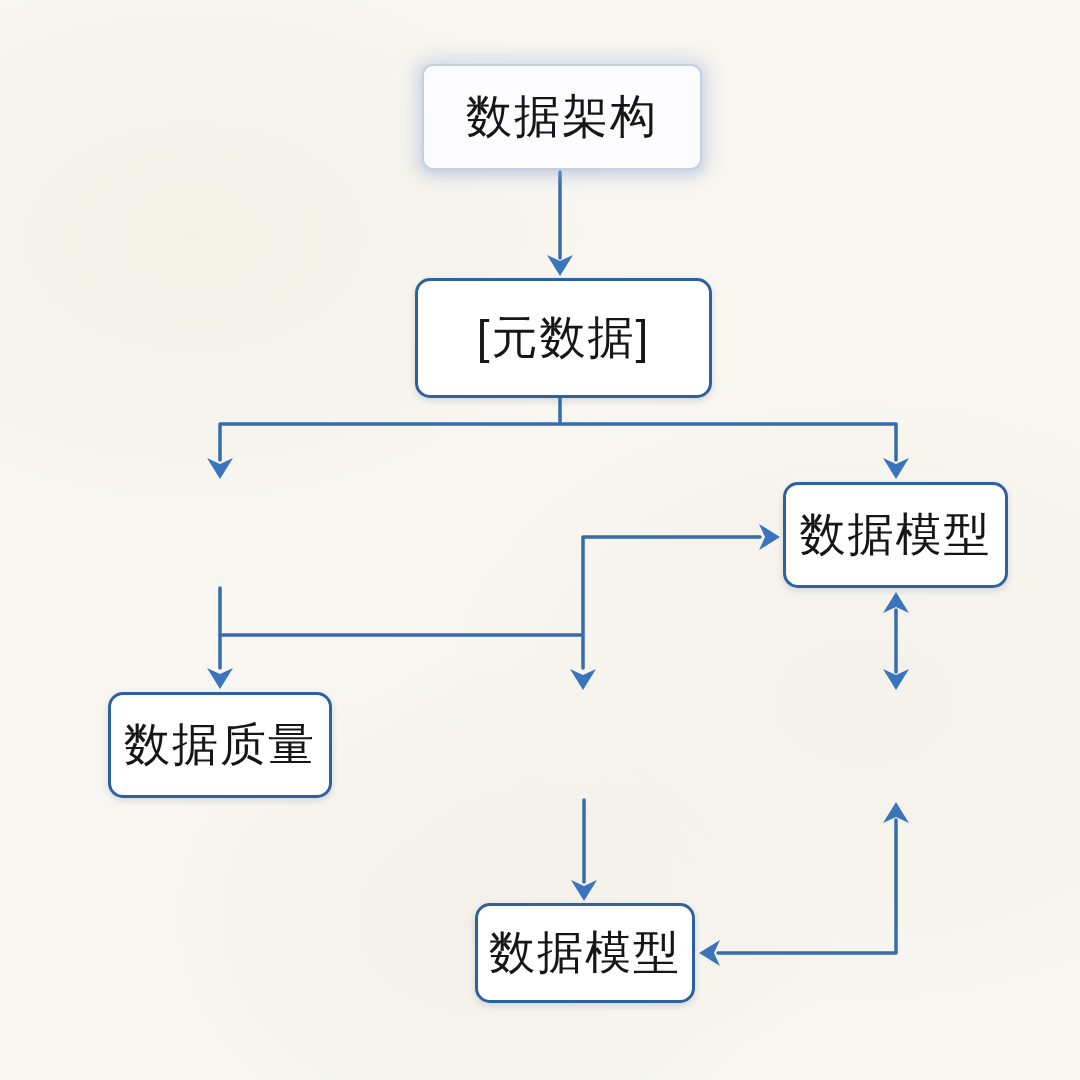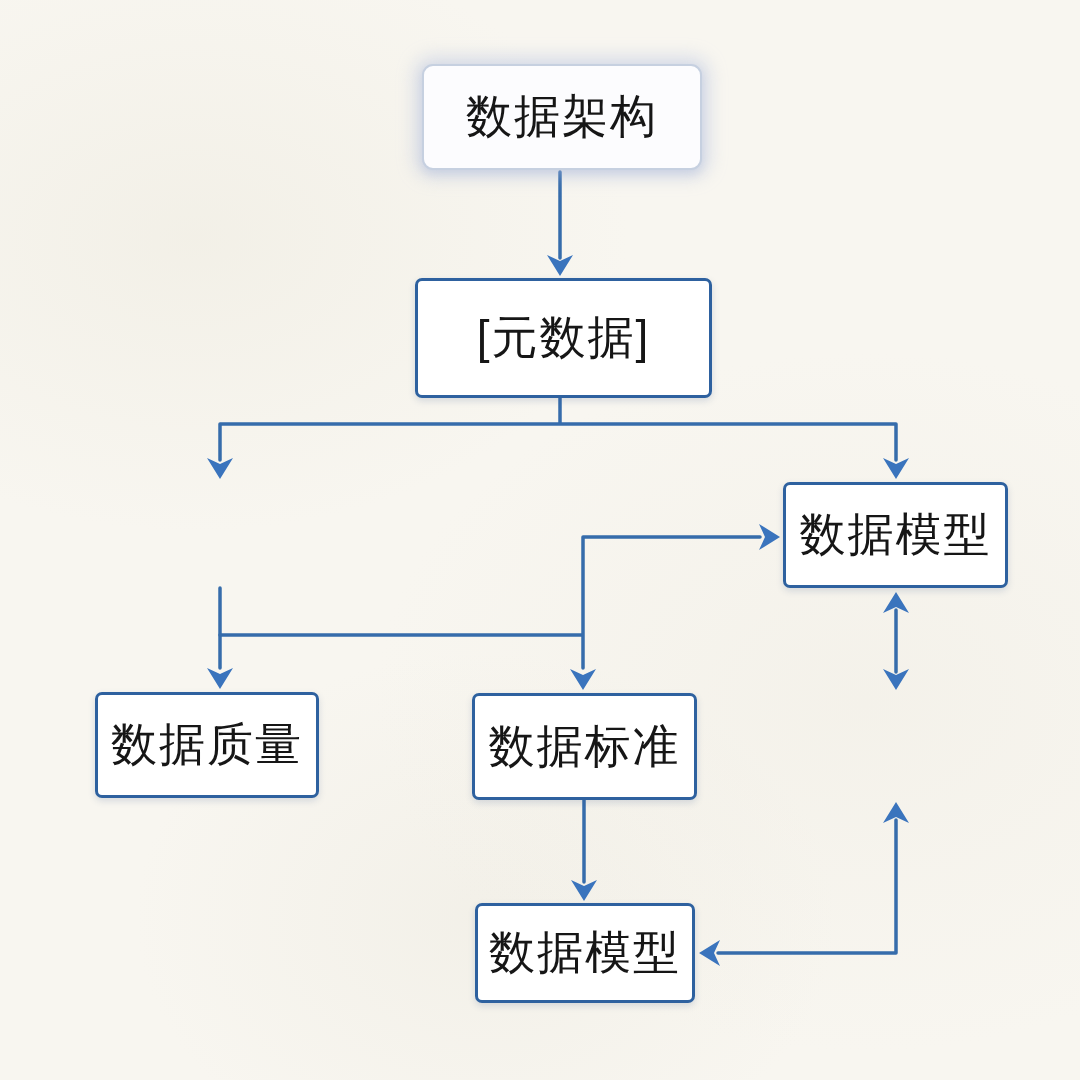--- a/index.html
+++ b/index.html
@@ -24,21 +24,21 @@
   }
   .canvas{position:relative;width:976px;height:1080px;}
   svg.edges{position:absolute;left:0;top:0;width:1080px;height:1080px;}
   svg.edges path.ln{fill:none;stroke:var(--line);stroke-width:3.5;stroke-linecap:round;stroke-linejoin:round;}
   svg.edges path.ah{fill:var(--arrow);stroke:none;}
   .box{
     position:absolute;
     display:flex;align-items:center;justify-content:center;
     background:var(--fill);
     border:3.5px solid var(--border);
-    border-radius:7px;
+    border-radius:15px;
     color:var(--text);
     font-size:46px;
     letter-spacing:2px;
     box-shadow:0 3px 7px rgba(60,90,140,.18);
     white-space:nowrap;
   }
   .box.root{
     border:2px solid var(--root-border);
     background:var(--root-fill);
     border-radius:11px;
@@ -84,26 +84,23 @@
 
   <div class="box" style="left:415px;top:278px;width:297px;height:120px">
     <span>[元数据]</span>
   </div>
 
 
   <div class="box" style="left:783px;top:482px;width:225px;height:106px">
     <span>数据模型</span>
   </div>
 
-  <div class="box" style="left:95px;top:692px;width:224px;height:106px">
+  <div class="box" style="left:108px;top:692px;width:224px;height:106px">
     <span>数据质量</span>
   </div>
 
-  <div class="box" style="left:472px;top:693px;width:225px;height:107px">
-    <span>数据标准</span>
-  </div>
 
 
   <div class="box" style="left:475px;top:903px;width:220px;height:100px">
     <span>数据模型</span>
   </div>
 
 </div>
 
 </body></html>

